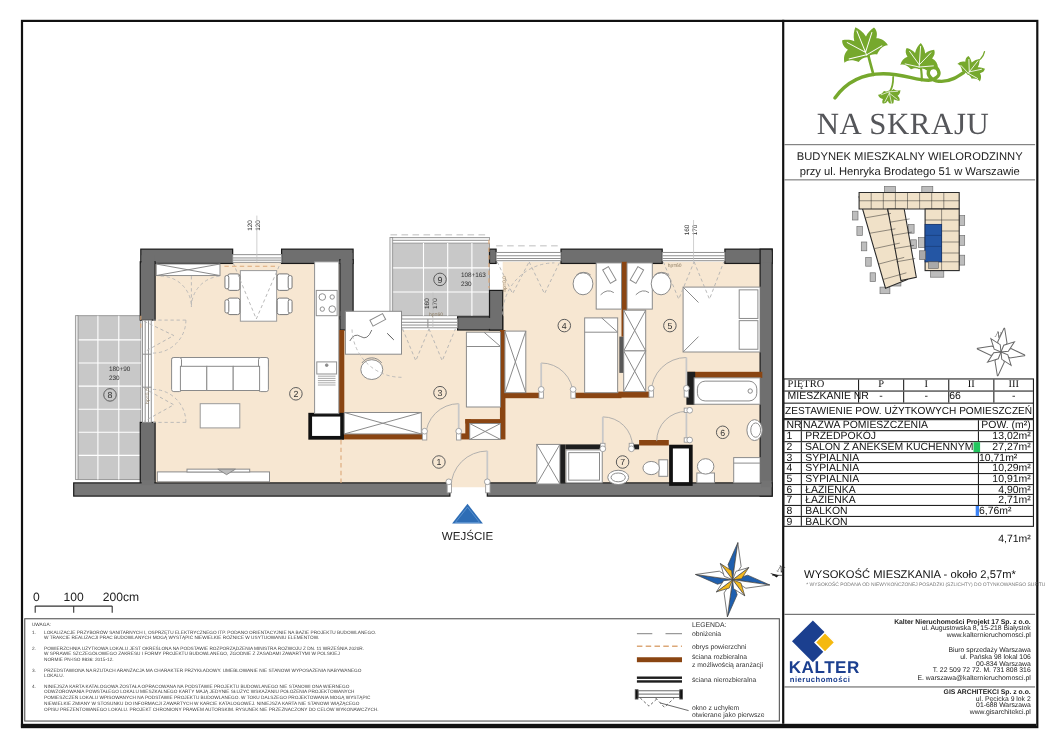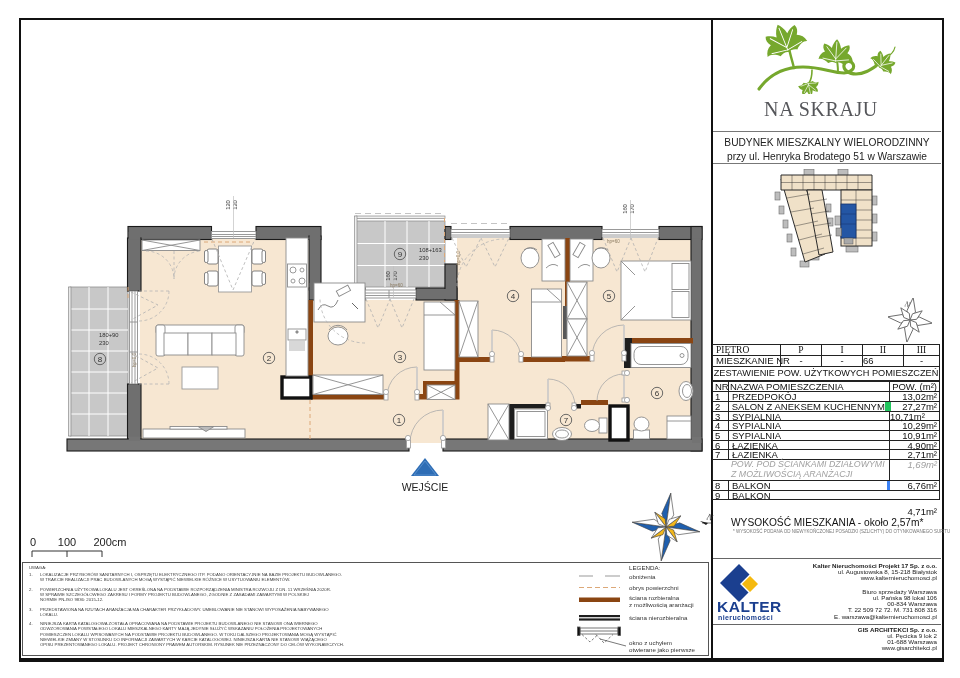--- a/index.html
+++ b/index.html
@@ -561,21 +561,21 @@
         <path d="M0,12 C-3,10 -8,11 -11,13 C-16,8 -22,6 -26,8 C-25,2 -22,-2 -17,-4 C-20,-8 -21,-12 -19,-16 C-14,-15 -10,-13 -7,-10 C-6,-16 -3,-21 0,-24 C3,-21 6,-16 7,-10 C10,-13 14,-15 19,-16 C21,-12 20,-8 17,-4 C22,-2 25,2 26,8 C22,6 16,8 11,13 C8,11 3,10 0,12 Z" fill="#76A82D"></path>
         <path d="M0,10 L0,-20 M0,6 L-15,-12 M0,6 L15,-12 M0,9 L-20,6 M0,9 L20,6" stroke="#fff" stroke-width="1.4" fill="none"></path>
       </g>
 
       <g transform="translate(57,71) rotate(168) scale(0.4)">
         <path d="M0,12 C-3,10 -8,11 -11,13 C-16,8 -22,6 -26,8 C-25,2 -22,-2 -17,-4 C-20,-8 -21,-12 -19,-16 C-14,-15 -10,-13 -7,-10 C-6,-16 -3,-21 0,-24 C3,-21 6,-16 7,-10 C10,-13 14,-15 19,-16 C21,-12 20,-8 17,-4 C22,-2 25,2 26,8 C22,6 16,8 11,13 C8,11 3,10 0,12 Z" fill="#76A82D"></path>
         <path d="M0,10 L0,-20 M0,6 L-15,-12 M0,6 L15,-12 M0,9 L-20,6 M0,9 L20,6" stroke="#fff" stroke-width="1.5" fill="none"></path>
       </g>
     </svg>
 
-    <div class="abs" style="left:713px;top:98px;width:216px;text-align:center;font-family:'Liberation Serif',serif;font-size:20px;letter-spacing:0.6px;color:#55565a;">NA SKRAJU</div>
+    <div class="abs" style="left:713px;top:98px;width:216px;text-align:center;font-family:'Liberation Serif',serif;font-size:28px;letter-spacing:0.6px;color:#55565a;">NA SKRAJU</div>
 
     <div class="hline" style="left:713px;top:131px;width:228px;background:#777;"></div>
 
     <div class="abs" style="left:713px;top:136px;width:228px;text-align:center;font-size:10.2px;line-height:14px;color:#222;white-space:nowrap;">BUDYNEK MIESZKALNY WIELORODZINNY<br>przy ul. Henryka Brodatego 51 w Warszawie</div>
 
     <div class="hline" style="left:713px;top:163px;width:228px;background:#777;"></div>
 
     <svg class="abs" width="110" height="104" viewBox="0 0 110 104" style="left:770px;top:168px;">
       <g stroke="#6e6e6e" stroke-width="0.6" fill="#bdbdbd">
         <rect x="5" y="24" width="5" height="8"></rect>
@@ -687,28 +687,24 @@
         <div style="flex:1;border-left:1px solid #222;padding-left:3px;">ŁAZIENKA</div>
         <div style="width:47px;border-left:1px solid #222;text-align:right;padding-right:2px;">4,90m²</div>
       </div>
       <div style="display:flex;height:8.7px;line-height:9.2px;border-top:1px solid #222;">
         <div style="width:13px;padding-left:2px;">7</div>
         <div style="flex:1;border-left:1px solid #222;padding-left:3px;">ŁAZIENKA</div>
         <div style="width:47px;border-left:1px solid #222;text-align:right;padding-right:2px;">2,71m²</div>
       </div>
 
 
-      <div style="display:flex;height:20px;border-top:1px solid #222;color:#a0a0a0;font-style:italic;">
-        <div style="flex:1;padding-left:18px;line-height:9.6px;font-size:8.8px;">POW. POD ŚCIANKAMI DZIAŁOWYMI<br>Z MOŻLIWOŚCIĄ ARANŻACJI</div>
-        <div style="width:47px;border-left:1px solid #222;text-align:right;padding-right:2px;line-height:9.6px;">1,69m²</div>
-      </div>
       <div style="display:flex;height:8.7px;line-height:9.2px;border-top:1px solid #222;">
         <div style="width:13px;padding-left:2px;">8</div>
         <div style="flex:1;border-left:1px solid #222;padding-left:3px;">BALKON</div>
-        <div style="width:47px;border-left:3px solid #3b82f6;text-align:right;padding-right:2px;">6,76m²</div>
+        <div style="width:47px;border-left:3px solid #3b82f6;text-align:left;padding-right:2px;">6,76m²</div>
       </div>
       <div style="display:flex;height:8.7px;line-height:9.2px;border-top:1px solid #222;">
         <div style="width:13px;padding-left:2px;">9</div>
         <div style="flex:1;border-left:1px solid #222;padding-left:3px;">BALKON</div>
         <div style="width:47px;border-left:1px solid #222;text-align:right;padding-right:2px;margin-top:16px;">4,71m²</div>
       </div>
     </div>
 
     <div class="abs" style="left:731px;top:517px;font-size:10.2px;color:#111;">WYSOKOŚĆ MIESZKANIA - około 2,57m*</div>
     <div class="abs" style="left:733px;top:529px;width:600px;transform:scale(0.5);transform-origin:0 0;font-size:9px;color:#777;">* WYSOKOŚĆ PODANA OD NIEWYKOŃCZONEJ POSADZKI (SZLICHTY) DO OTYNKOWANEGO SUFITU</div>

